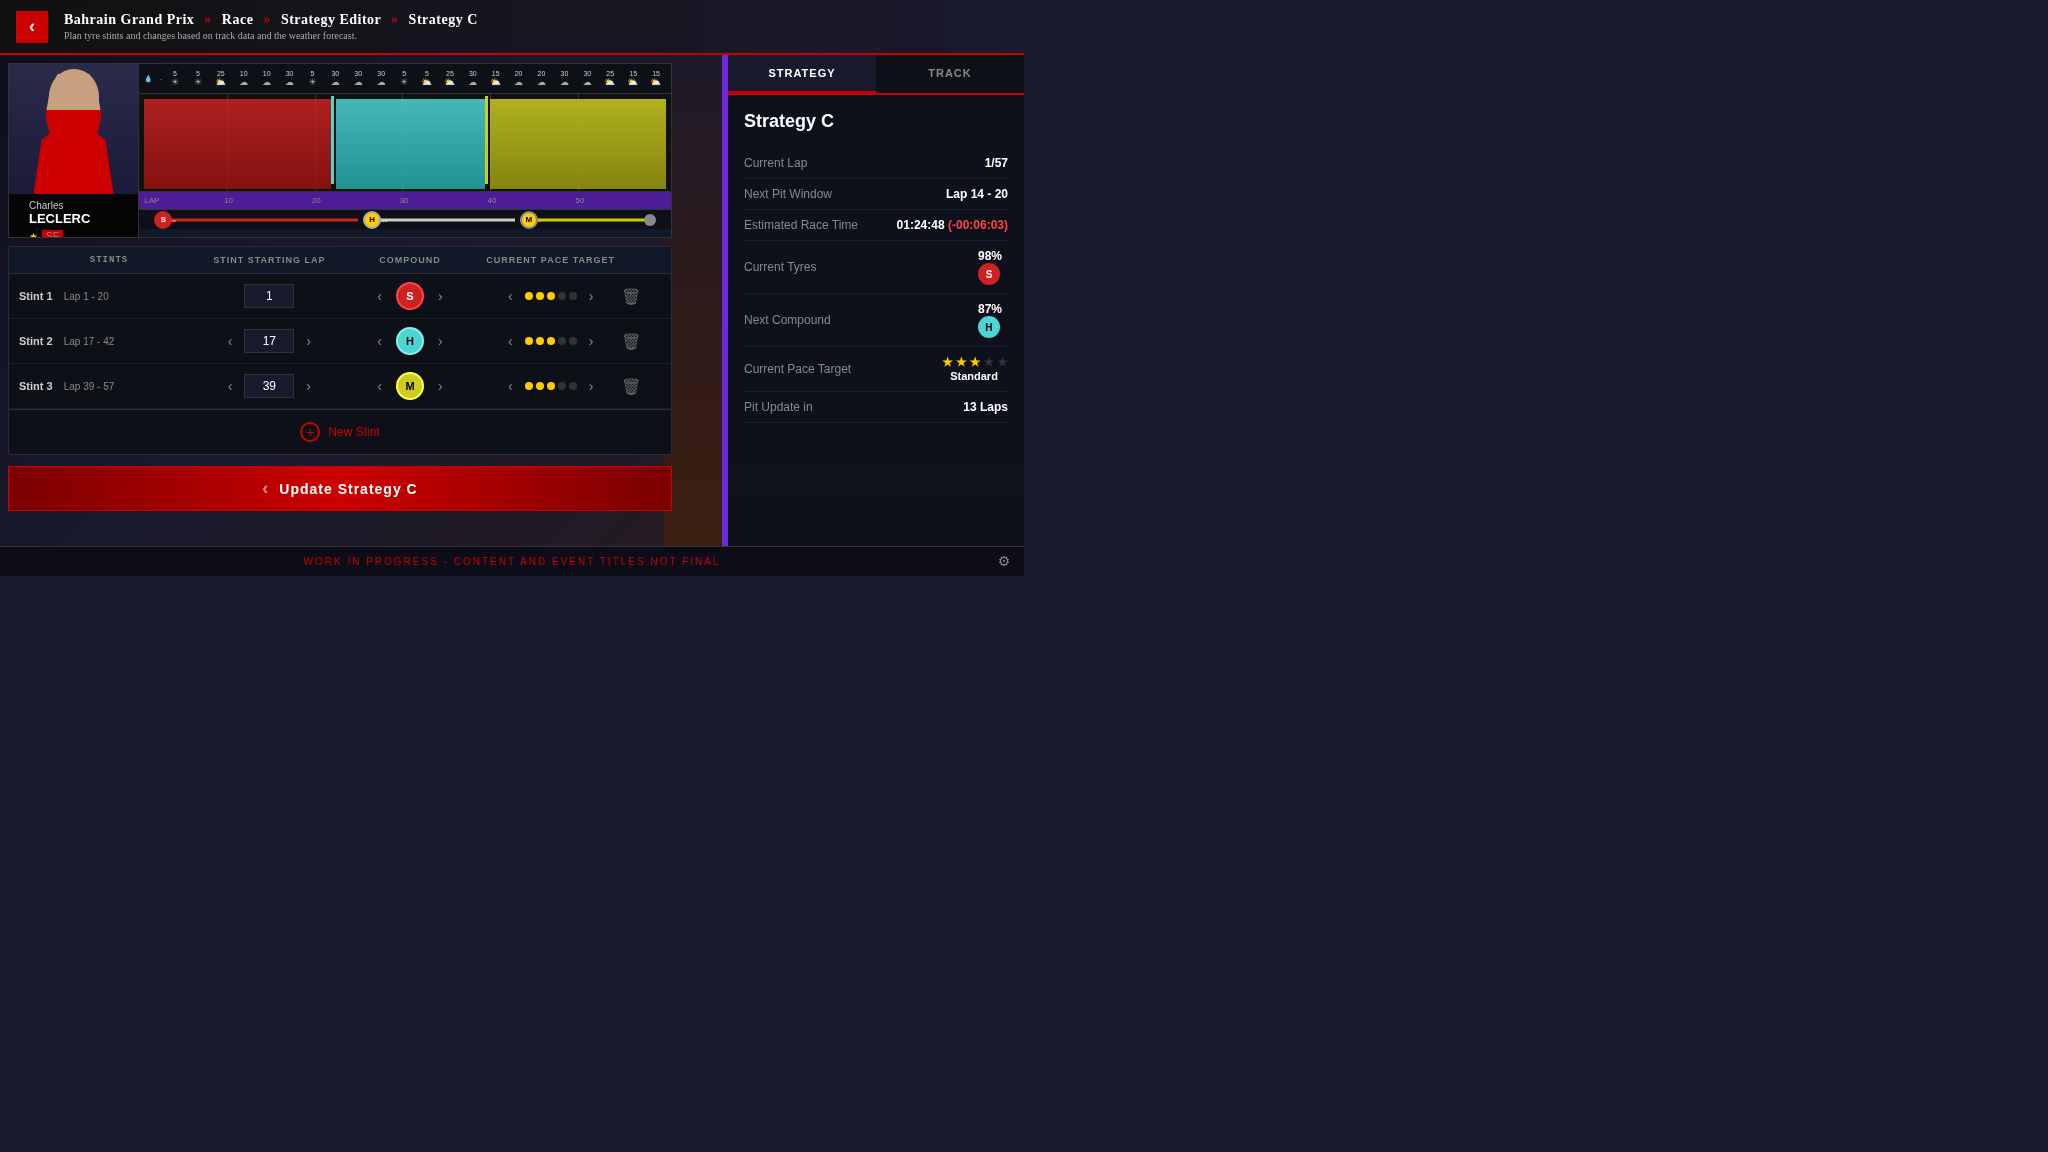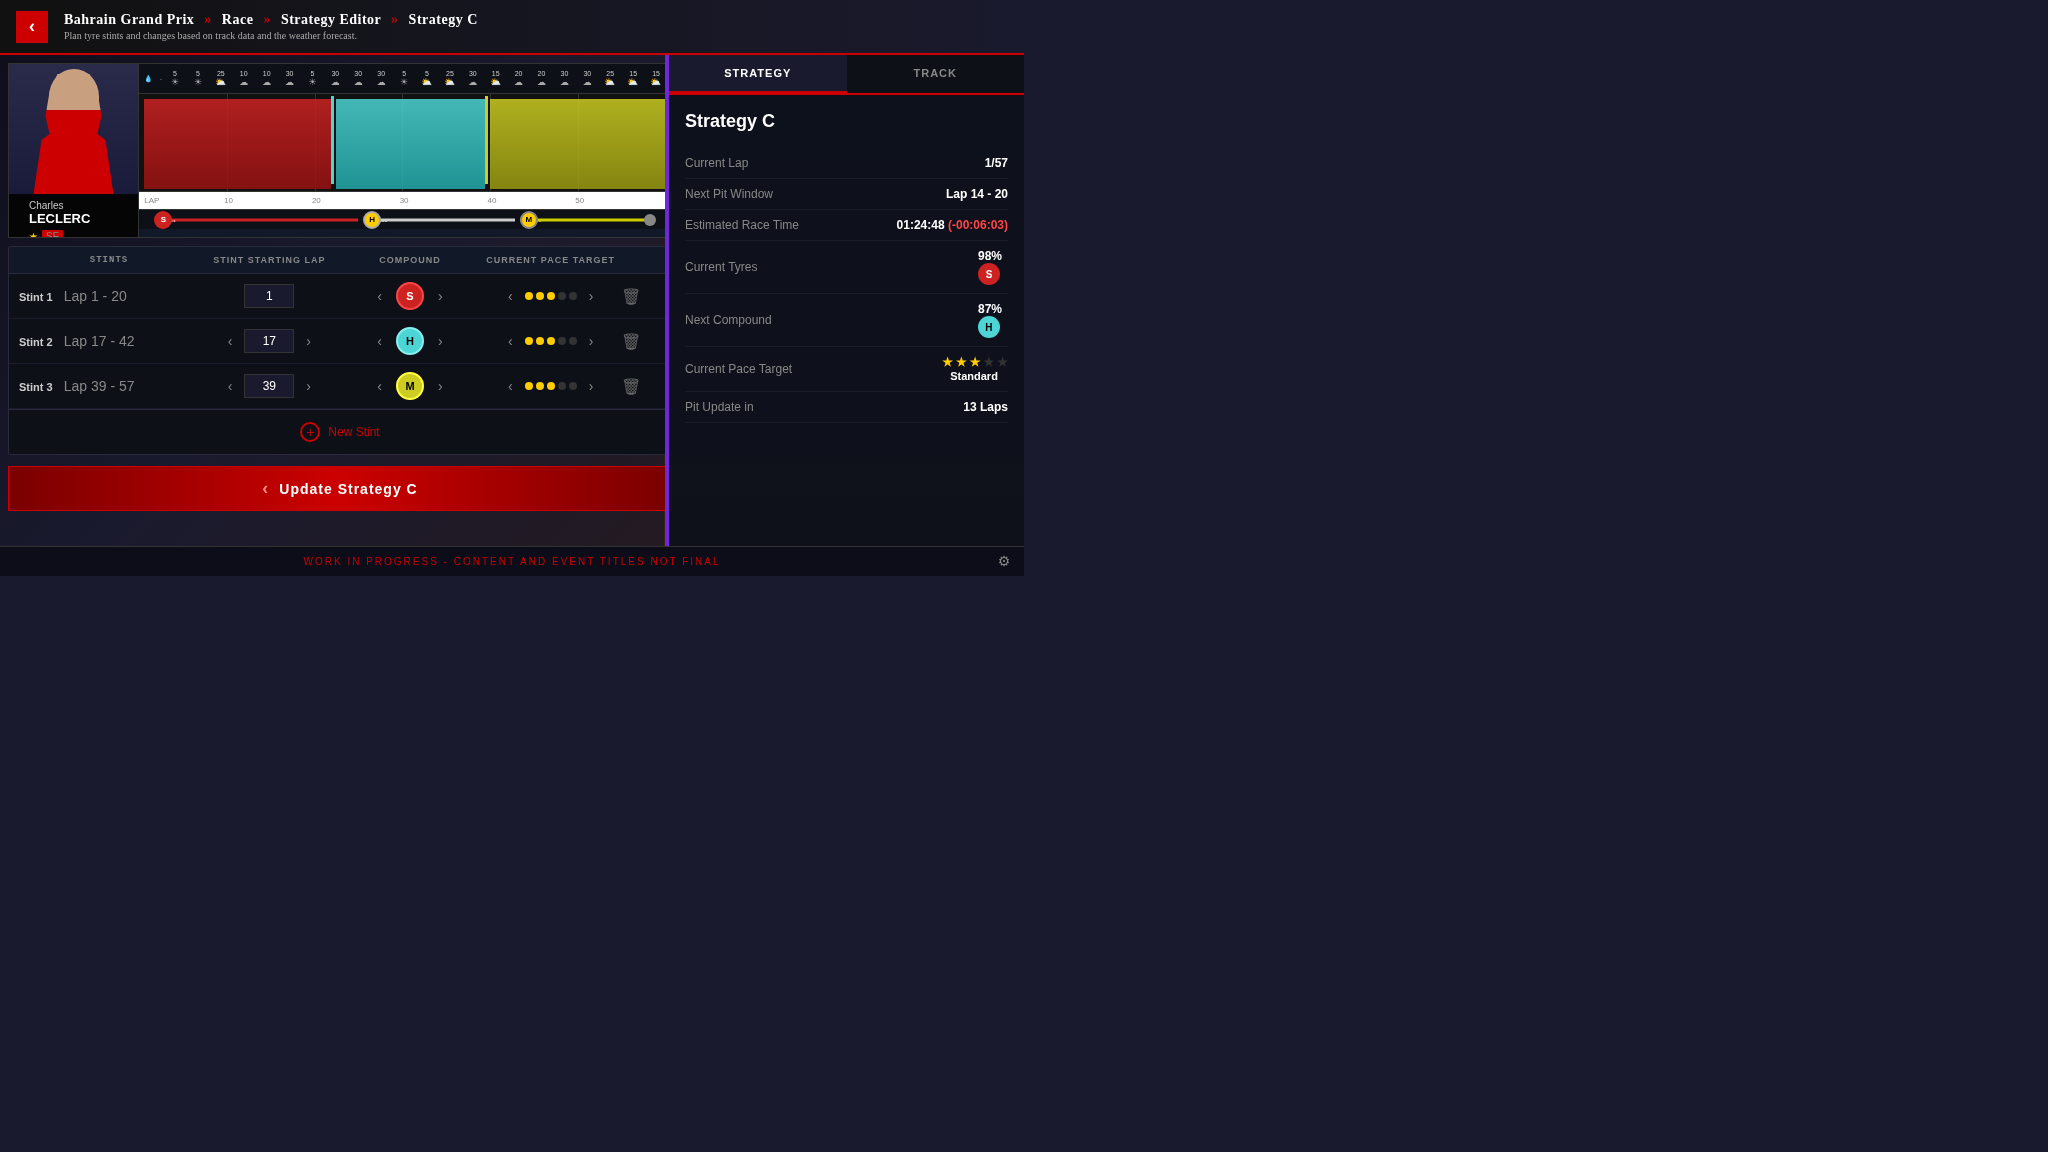--- a/index.html
+++ b/index.html
@@ -275,21 +275,21 @@
     .th:first-child { text-align: center; font-family: Liberation Mono, monospace; }
     .table-row-grid {
       display: grid;
       grid-template-columns: 180px 1fr 1fr 1fr 40px;
       padding: 8px 10px;
       border-bottom: 1px solid #1a1a2a;
       align-items: center;
     }
     .stint-cell { font-size: 11px; color: #ccc; }
     .stint-name { font-weight: bold; font-size: 11px; }
-    .stint-laps { font-size: 14px; color: #888; margin-left: 8px; text-align: right; }
+    .stint-laps { font-size: 10px; color: #888; margin-left: 8px; text-align: right; }
     .lap-input-cell {
       display: flex; align-items: center; justify-content: center; gap: 6px;
     }
     .lap-input {
       background: #1a1a2e;
       border: 1px solid #333;
       color: #fff;
       font-size: 12px;
       text-align: center;
       width: 50px;
@@ -371,25 +371,25 @@
     }
     .update-arrow {
       font-size: 18px;
       color: #ff8888;
     }
 
     
     .right-panel {
       position: absolute;
       top: 55px; right: 0;
-      width: 359px;
+      width: 302px;
       bottom: 30px;
       z-index: 5;
       background: rgba(13, 17, 27, 0.95);
-      border-left: 4px solid #6d28d9;
+      border-left: 6px solid #6d28d9;
     }
     .panel-tabs {
       display: flex;
       border-bottom: 2px solid #cc0000;
     }
     .panel-tab {
       flex: 1;
       padding: 12px;
       text-align: center;
       font-size: 11px;
@@ -619,21 +619,21 @@
         <div class="stint-bar soft" style="left:1%; width:35%;"></div>
 
         <div style="position:absolute; left:36%; top:2px; width:3px; height:88px; background:#4dd4d4; z-index:3;"></div>
 
         <div class="stint-bar hard" style="left:37%; width:28%;"></div>
 
         <div style="position:absolute; left:65%; top:2px; width:3px; height:88px; background:#cccc22; z-index:3;"></div>
 
         <div class="stint-bar medium" style="left:66%; width:33%;"></div>
 
-        <div style="position:absolute; bottom:0; left:0; right:0; height:18px; background:#ffffff; display:flex; align-items:center; padding:0 4px; border-top:1px solid #333;">
+        <div style="position:absolute; bottom:0; left:0; right:0; height:18px; background:#4c1d95; display:flex; align-items:center; padding:0 4px; border-top:1px solid #333;">
           <span style="font-size:8px; color:#888; position:absolute; left:1%;">LAP</span>
           <span style="font-size:8px; color:#888; position:absolute; left:16%;">10</span>
           <span style="font-size:8px; color:#888; position:absolute; left:32.5%;">20</span>
           <span style="font-size:8px; color:#888; position:absolute; left:49%;">30</span>
           <span style="font-size:8px; color:#888; position:absolute; left:65.5%;">40</span>
           <span style="font-size:8px; color:#888; position:absolute; left:82%;">50</span>
         </div>
       </div>
 
       <div class="timeline-area">

